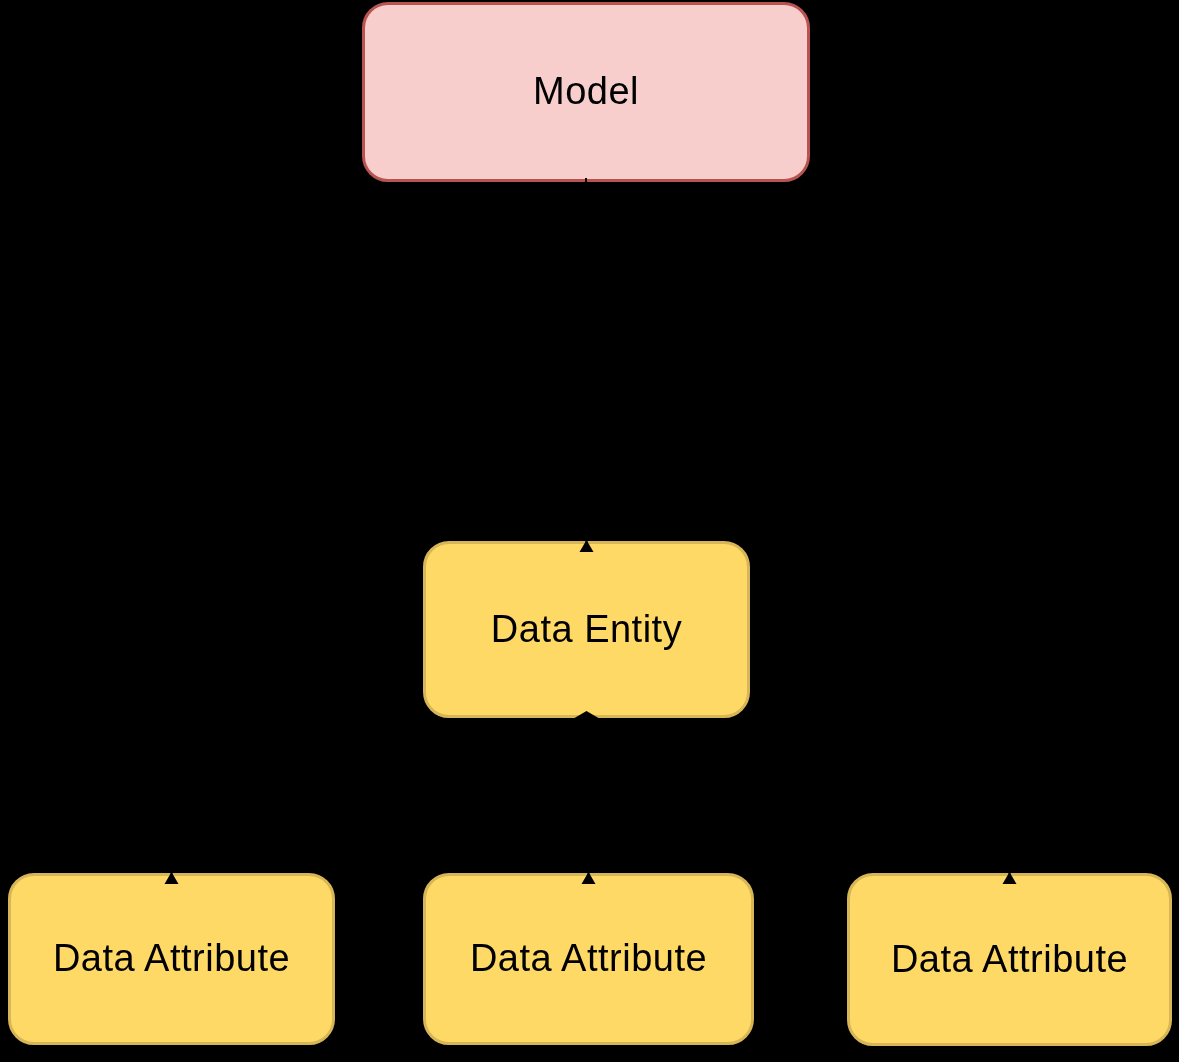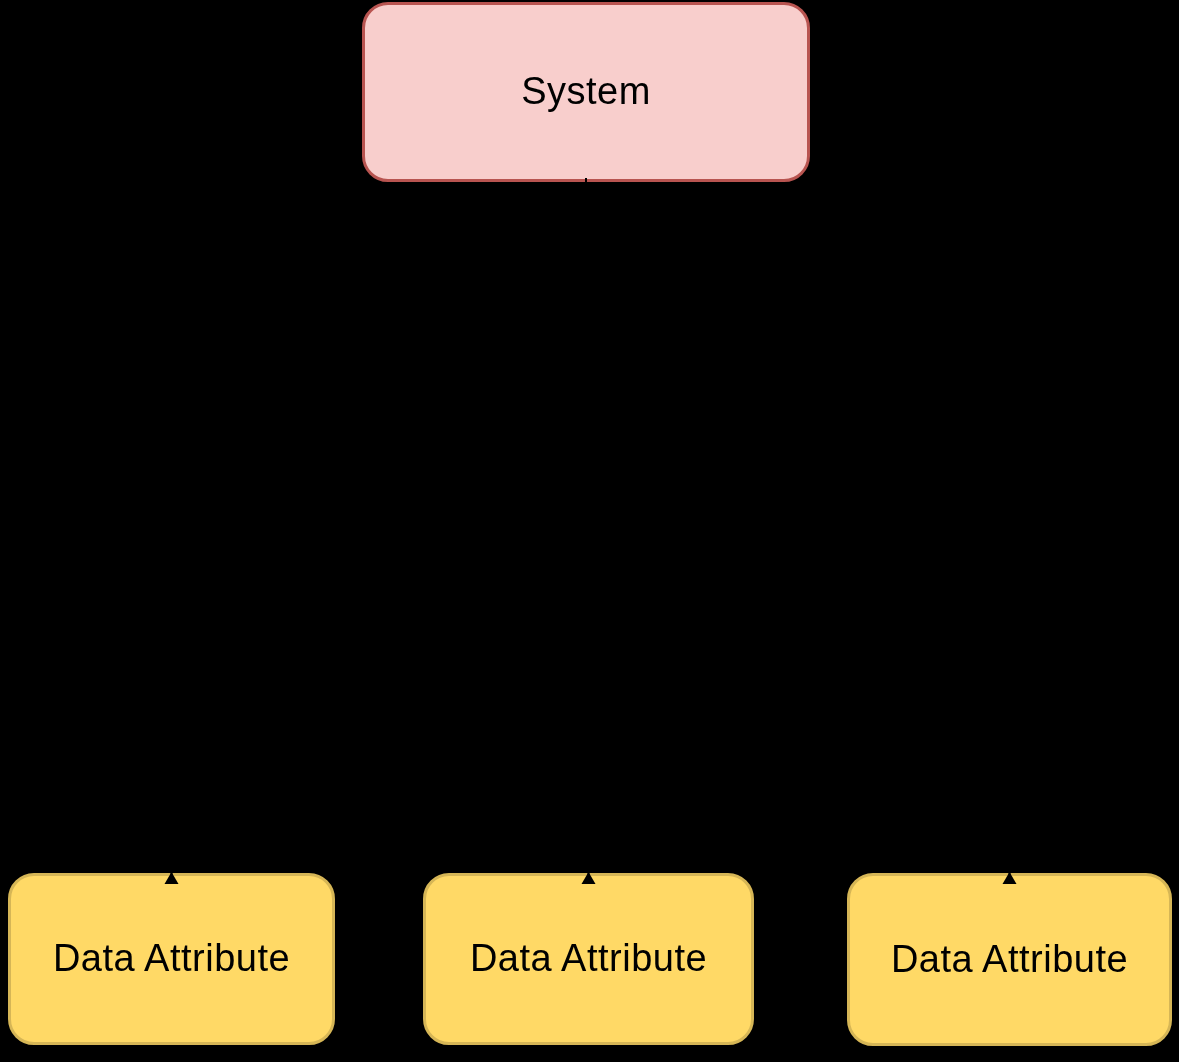--- a/index.html
+++ b/index.html
@@ -51,24 +51,27 @@
       <path d="M 586.5 714 V 795.5 H 171.5 V 878" fill="none" stroke="#000000" stroke-width="2"></path>
       <path d="M 164.5 884 L 171.5 872 L 178.5 884 Z" fill="#000000"></path>
       <path d="M 586.5 714 V 795.5 H 588.5 V 878" fill="none" stroke="#000000" stroke-width="2"></path>
       <path d="M 581.5 884 L 588.5 872 L 595.5 884 Z" fill="#000000"></path>
       <path d="M 586.5 714 V 795.5 H 1009.5 V 878" fill="none" stroke="#000000" stroke-width="2"></path>
       <path d="M 1002.5 884 L 1009.5 872 L 1016.5 884 Z" fill="#000000"></path>
       <path d="M 574.5 718 L 586.5 711 L 598.5 718 Z" fill="#000000"></path>
     </svg>
 
   <div class="node" style="left: 362px; top: 2px; width: 448px; height: 180px; background: rgb(248, 206, 204); border-color: rgb(184, 84, 80);">
-    <span class="node-label">System</span>
+    <span class="node-label">Model</span>
   </div>
 
 
+  <div class="node" style="left: 423px; top: 541px; width: 327px; height: 177px; background: rgb(255, 217, 102); border-color: rgb(214, 182, 86);">
+    <span class="node-label">Data Entity</span>
+  </div>
 
   <div class="node" style="left: 8px; top: 873px; width: 327px; height: 172px; background: rgb(255, 217, 102); border-color: rgb(214, 182, 86);">
     <span class="node-label">Data Attribute</span>
   </div>
 
   <div class="node" style="left: 423px; top: 873px; width: 331px; height: 172px; background: rgb(255, 217, 102); border-color: rgb(214, 182, 86);">
     <span class="node-label">Data Attribute</span>
   </div>
 
   <div class="node" style="left: 847px; top: 873px; width: 325px; height: 173px; background: rgb(255, 217, 102); border-color: rgb(214, 182, 86);">

